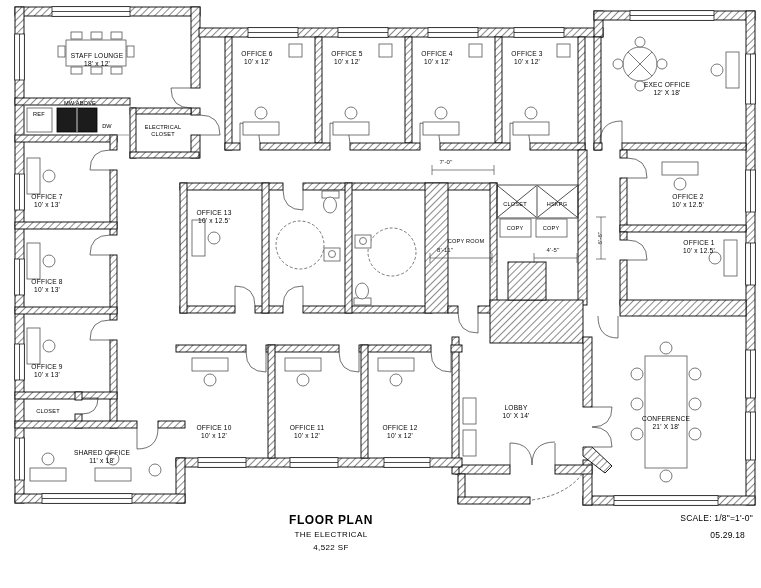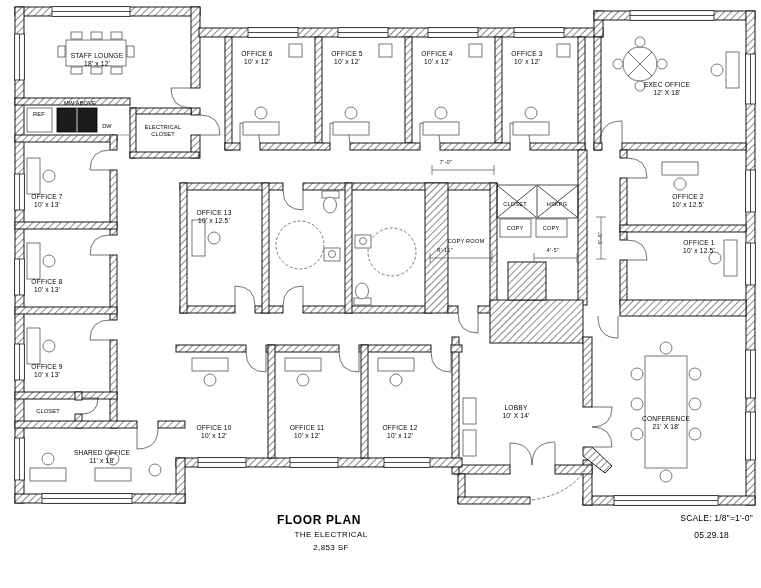--- a/index.html
+++ b/index.html
@@ -382,19 +382,19 @@
 <div class="lbl" style="left:666px;top:423px">
   <div>CONFERENCE</div>
   <div>21' X 18'</div>
 </div>
 
 <div class="lbl dimtext" style="left:446px;top:163px">7'-0"</div>
 <div class="lbl dimtext" style="left:445px;top:251px">8'-11"</div>
 <div class="lbl dimtext" style="left:553px;top:251px">4'-5"</div>
 <div class="lbl dimtext rot" style="left:601px;top:238px">6'-6"</div>
 
-<div class="tb-title" style="left:319px;top:513px">FLOOR PLAN</div>
+<div class="tb-title" style="left:331px;top:513px">FLOOR PLAN</div>
 <div class="tb-sub" style="left:331px;top:530px">THE ELECTRICAL</div>
-<div class="tb-sub" style="left:331px;top:543px">2,853 SF</div>
+<div class="tb-sub" style="left:331px;top:543px">4,522 SF</div>
 <div class="tb-right" style="right:8px;top:513px">SCALE: 1/8"=1'-0"</div>
-<div class="tb-right" style="right:32px;top:530px">05.29.18</div>
+<div class="tb-right" style="right:16px;top:530px">05.29.18</div>
 
 </div>
 
 </body></html>

